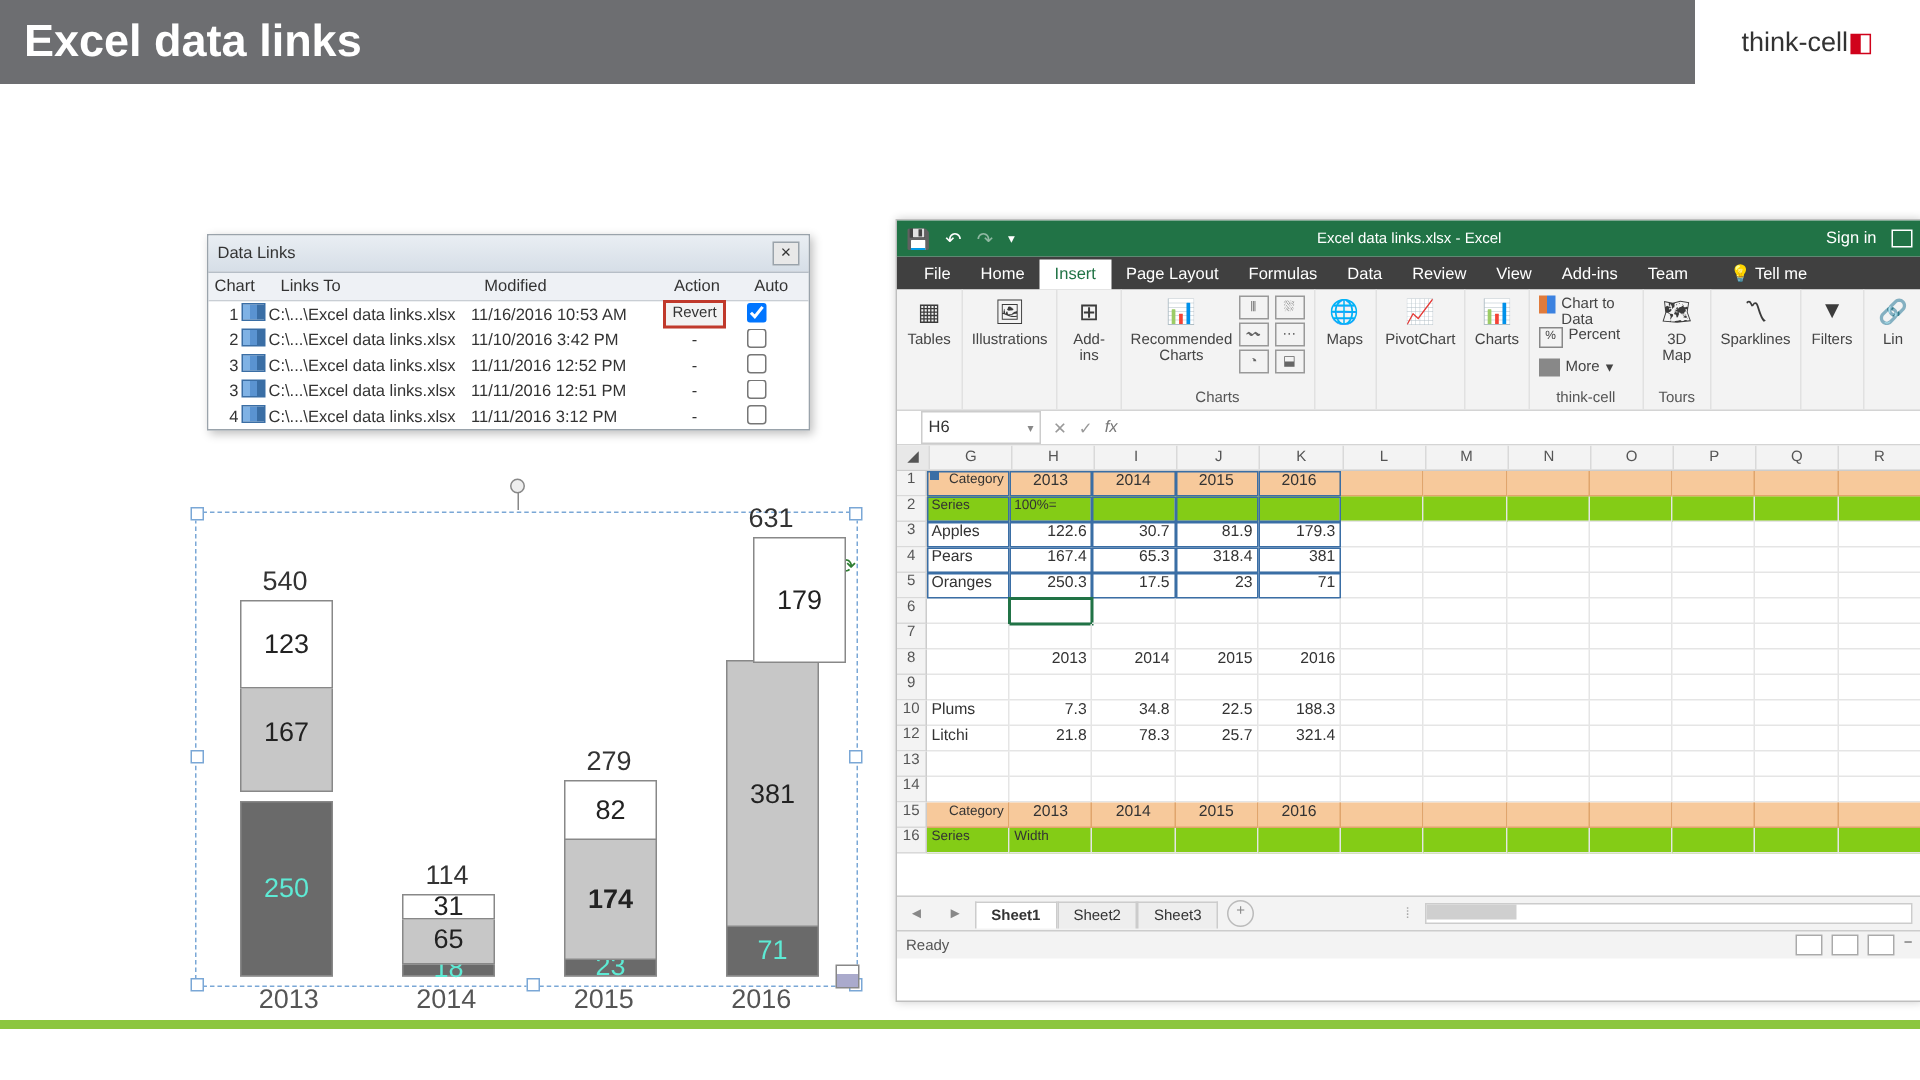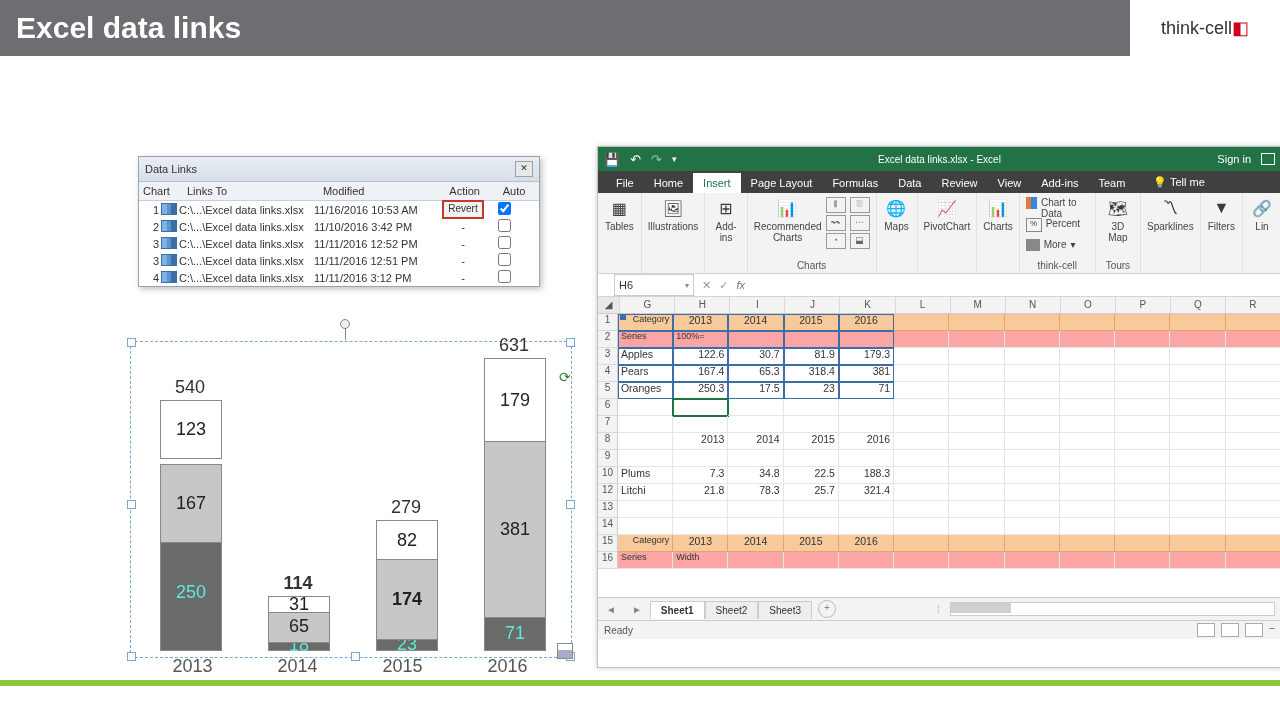--- a/index.html
+++ b/index.html
@@ -71,21 +71,21 @@
 .colheads{display:flex;position:sticky;top:0;background:#f3f3f3;border-bottom:1px solid #ccc}
 .colheads div{width:56px;border-right:1px solid #d9d9d9;text-align:center;font-size:10px;color:#555;height:16px;line-height:16px}
 .colheads .corner{width:22px;background:#e8e8e8}
 .gbody{}
 .grow{display:flex;height:17px}
 .grow .rh{width:22px;background:#f3f3f3;border-right:1px solid #ccc;border-bottom:1px solid #d9d9d9;text-align:center;font-size:10px;color:#555}
 .grow .cell{width:56px;border-right:1px solid #e5e5e5;border-bottom:1px solid #e5e5e5;padding:0 3px;text-align:right;font-size:10.5px;white-space:nowrap;overflow:hidden}
 .grow .cell.l{text-align:left}
 .thead-row .cell{background:#f7c99b;border-color:#e0a56d;text-align:center}
 .thead-row .cell.cat{font-size:9px;text-align:right}
-.subhead .cell{background:#fca5a5;font-size:9px}
+.subhead .cell{background:#84cc16;font-size:9px}
 .sel-cell{outline:2px solid #217346;outline-offset:-1px}
 .blue-outline{outline:1px solid #3a6ea5;outline-offset:-1px}
 .blue-dot{position:absolute;width:6px;height:6px;background:#3a6ea5}
 .sheet-tabs{height:22px;border-top:1px solid #ccc;display:flex;align-items:center;background:#f3f3f3;font-size:10px}
 .sheet-nav{padding:0 8px;color:#888;cursor:pointer}
 .stab{padding:3px 10px;border:1px solid #ccc;border-bottom:none;background:#eee;cursor:pointer;margin-top:2px}
 .stab.active{background:#fff;font-weight:600}
 .add-sheet{width:16px;height:16px;border:1px solid #bbb;border-radius:50%;margin-left:6px;text-align:center;line-height:14px;cursor:pointer;color:#888}
 .hscroll{flex:1;margin:0 6px;height:12px;border:1px solid #ccc;background:#fff;position:relative}
 .hscroll .thumb{position:absolute;left:0;top:0;width:60px;height:10px;background:#cfcfcf}
@@ -171,34 +171,34 @@
       <span class="handle" style="left:-4px;top:50%"></span>
       <span class="handle" style="right:-4px;top:50%"></span>
       <span class="handle" style="left:-4px;bottom:-4px"></span>
       <span class="handle" style="right:-4px;bottom:-4px"></span>
       <span class="handle" style="left:50%;bottom:-4px"></span>
       <span class="refresh-ico">⟳</span>
       <span class="calendar-ico"></span>
     </div>
     <div class="bars" id="bars">
         <div class="seg dark" style="position: absolute; left: 20px; bottom: 0px; width: 60px; height: 115.385px;">250</div>
-        <div class="seg light" style="position: absolute; left: 20px; bottom: 108px; width: 60px; height: 77.0769px;">167</div>
+        <div class="seg light" style="position: absolute; left: 20px; bottom: 123px; width: 60px; height: 77.0769px;">167</div>
         <div class="seg white" style="position: absolute; left: 20px; bottom: 192.462px; width: 60px; height: 56.7692px;">123</div>
         <div class="top-lbl" style="left: 20px; bottom: 253.231px;">540</div>
         <div class="seg dark" style="position: absolute; left: 128px; bottom: 0px; width: 60px; height: 8.30769px;">18</div>
         <div class="seg light" style="position: absolute; left: 128px; bottom: 8.30769px; width: 60px; height: 30px;">65</div>
         <div class="seg white" style="position: absolute; left: 128px; bottom: 38.3077px; width: 60px; height: 14.3077px;">31</div>
-        <div class="top-lbl" style="left: 128px; bottom: 56.6154px; font-weight: bold;">114</div>
+        <div class="top-lbl" style="left: 128px; bottom: 56.6154px;">114</div>
         <div class="seg dark" style="position: absolute; left: 236px; bottom: 0px; width: 60px; height: 10.6154px;">23</div>
         <div class="seg light" style="position: absolute; left: 236px; bottom: 10.6154px; width: 60px; height: 80.3077px; font-weight: bold;">174</div>
         <div class="seg white" style="position: absolute; left: 236px; bottom: 90.9231px; width: 60px; height: 37.8462px;">82</div>
         <div class="top-lbl" style="left: 236px; bottom: 132.769px;">279</div>
         <div class="seg dark" style="position: absolute; left: 344px; bottom: 0px; width: 60px; height: 32.7692px;">71</div>
         <div class="seg light" style="position: absolute; left: 344px; bottom: 32.7692px; width: 60px; height: 175.846px;">381</div>
-        <div class="seg white" style="position: absolute; left: 344px; bottom: 208.615px; width: 60px; height: 82.6154px;">179</div>
+        <div class="seg white" style="position: absolute; left: 362px; bottom: 208.615px; width: 60px; height: 82.6154px;">179</div>
         <div class="top-lbl" style="left: 344px; bottom: 295.231px;">631</div>
       </div>
     <div class="xaxis" id="xaxis">
         <div>2013</div>
         <div>2014</div>
         <div>2015</div>
         <div>2016</div>
       </div>
   </div>
 

